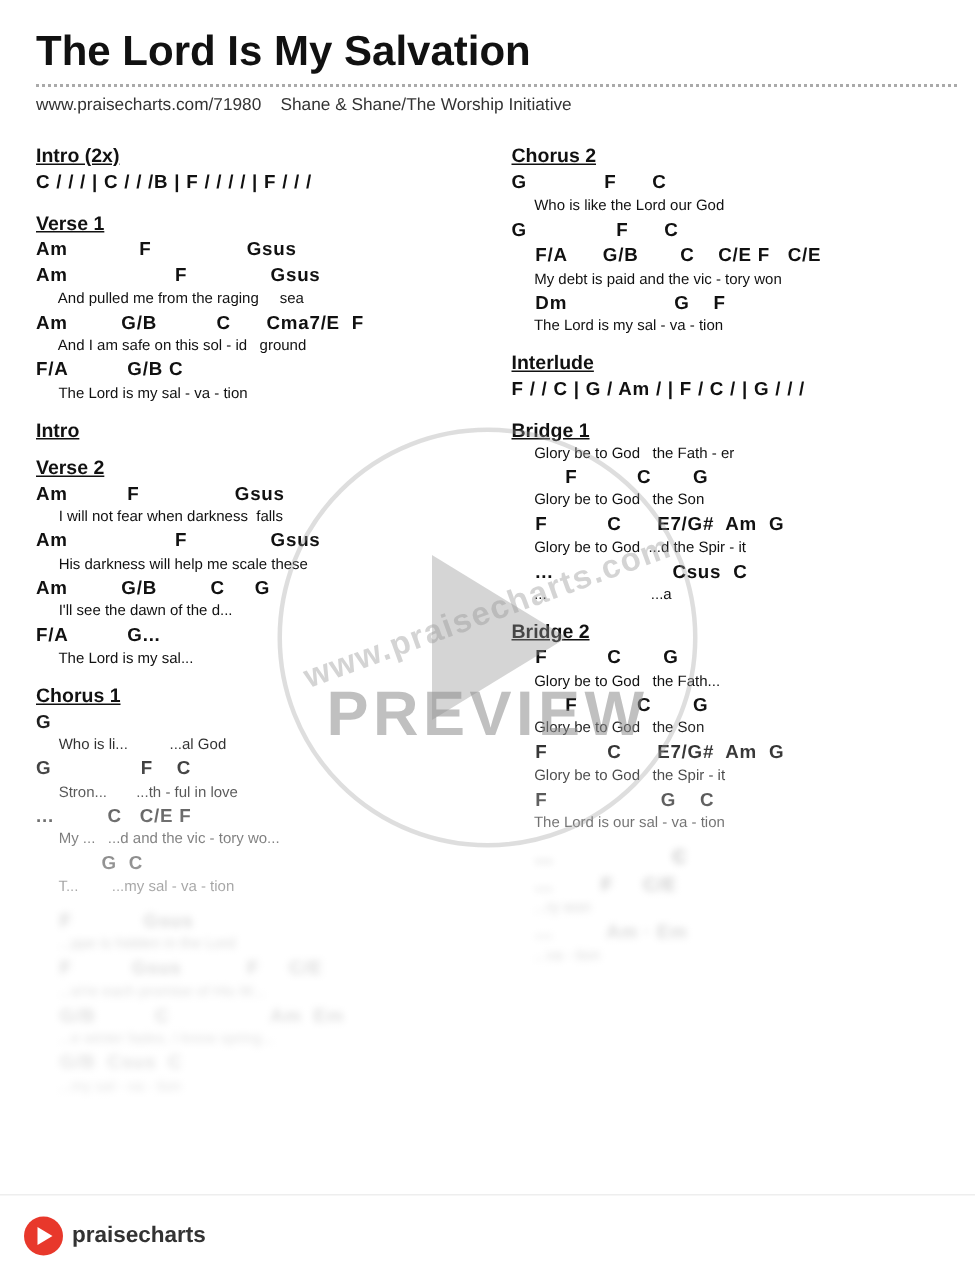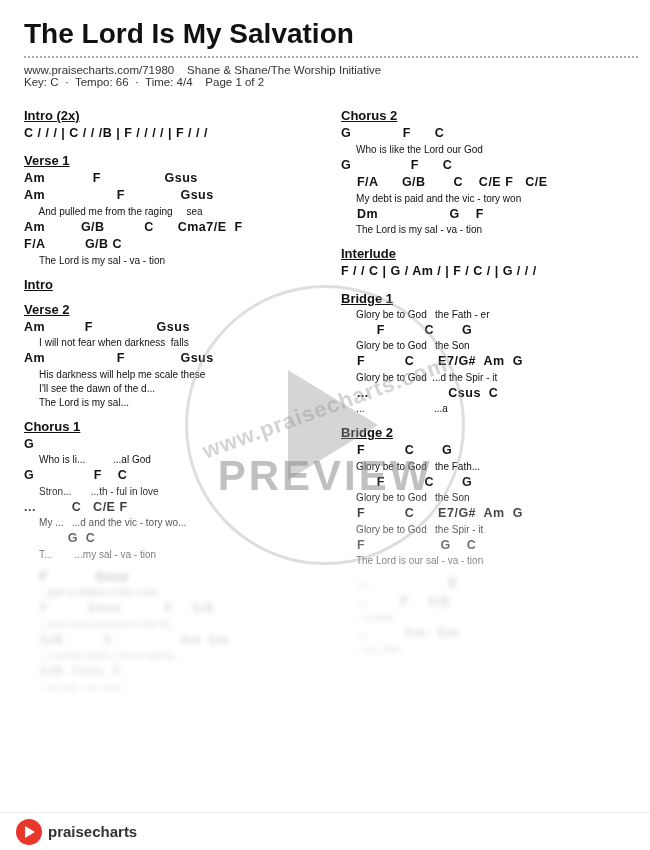--- a/index.html
+++ b/index.html
@@ -130,21 +130,21 @@
       background: linear-gradient(to bottom, rgba(255,255,255,0) 0%, rgba(255,255,255,0.7) 40%, rgba(255,255,255,0.85) 100%);
       z-index: 5;
     }
 
     
     .footer {
       position: absolute;
       bottom: 0;
       left: 0;
       right: 0;
-      height: 38px;
+      height: 54px;
       background: #fff;
       border-top: 1px solid #eee;
       display: flex;
       align-items: center;
       padding: 0 16px;
       z-index: 20;
     }
 
     .footer-logo-circle {
       width: 26px;
@@ -184,61 +184,55 @@
 
   <div class="title">The Lord Is My Salvation</div>
   <hr class="dotted-line">
 
   <div class="meta-row">
     <div>
       <span>www.praisecharts.com/71980</span>
       &nbsp;&nbsp;
       <span>Shane &amp; Shane/The Worship Initiative</span>
     </div>
-    <div>
-      <span>Key: C</span>
-      &nbsp;·&nbsp;
-      <span>Tempo: 66</span>
-      &nbsp;·&nbsp;
-      <span>Time: 4/4</span>
-      &nbsp;&nbsp;
-      <span>Page 1 of 2</span>
-    </div>
   </div>
 
   <div class="columns">
 
     <div class="col-left">
 
       <div class="section-block">
         <div class="section-title">Intro (2x)</div>
         <div class="chord-line">C / / / | C / / /B | F / / / / | F / / /</div>
       </div>
 
       <div class="section-block">
         <div class="section-title">Verse 1</div>
         <div class="chord-line">Am            F                Gsus</div>
         <div class="chord-line">Am                  F              Gsus</div>
         <div class="lyric-line">    And pulled me from the raging     sea</div>
         <div class="chord-line">Am         G/B          C      Cma7/E  F</div>
+        <div class="lyric-line">    And I am safe on this sol - id   ground</div>
         <div class="chord-line">F/A          G/B C</div>
         <div class="lyric-line">    The Lord is my sal - va - tion</div>
       </div>
 
       <div class="section-block">
         <div class="section-title">Intro</div>
       </div>
 
       <div class="section-block">
         <div class="section-title">Verse 2</div>
         <div class="chord-line">Am          F                Gsus</div>
         <div class="lyric-line">    I will not fear when darkness  falls</div>
         <div class="chord-line">Am                  F              Gsus</div>
         <div class="lyric-line">    His darkness will help me scale these</div>
+        <div class="chord-line">Am         G/B         C     G</div>
         <div class="lyric-line">    I'll see the dawn of the d...</div>
+        <div class="chord-line">F/A          G...</div>
         <div class="lyric-line">    The Lord is my sal...</div>
       </div>
 
       <div class="section-block">
         <div class="section-title">Chorus 1</div>
         <div class="chord-line">G</div>
         <div class="lyric-line">    Who is li...          ...al God</div>
         <div class="chord-line">G               F    C</div>
         <div class="lyric-line">    Stron...       ...th - ful in love</div>
         <div class="chord-line">...         C   C/E F</div>

